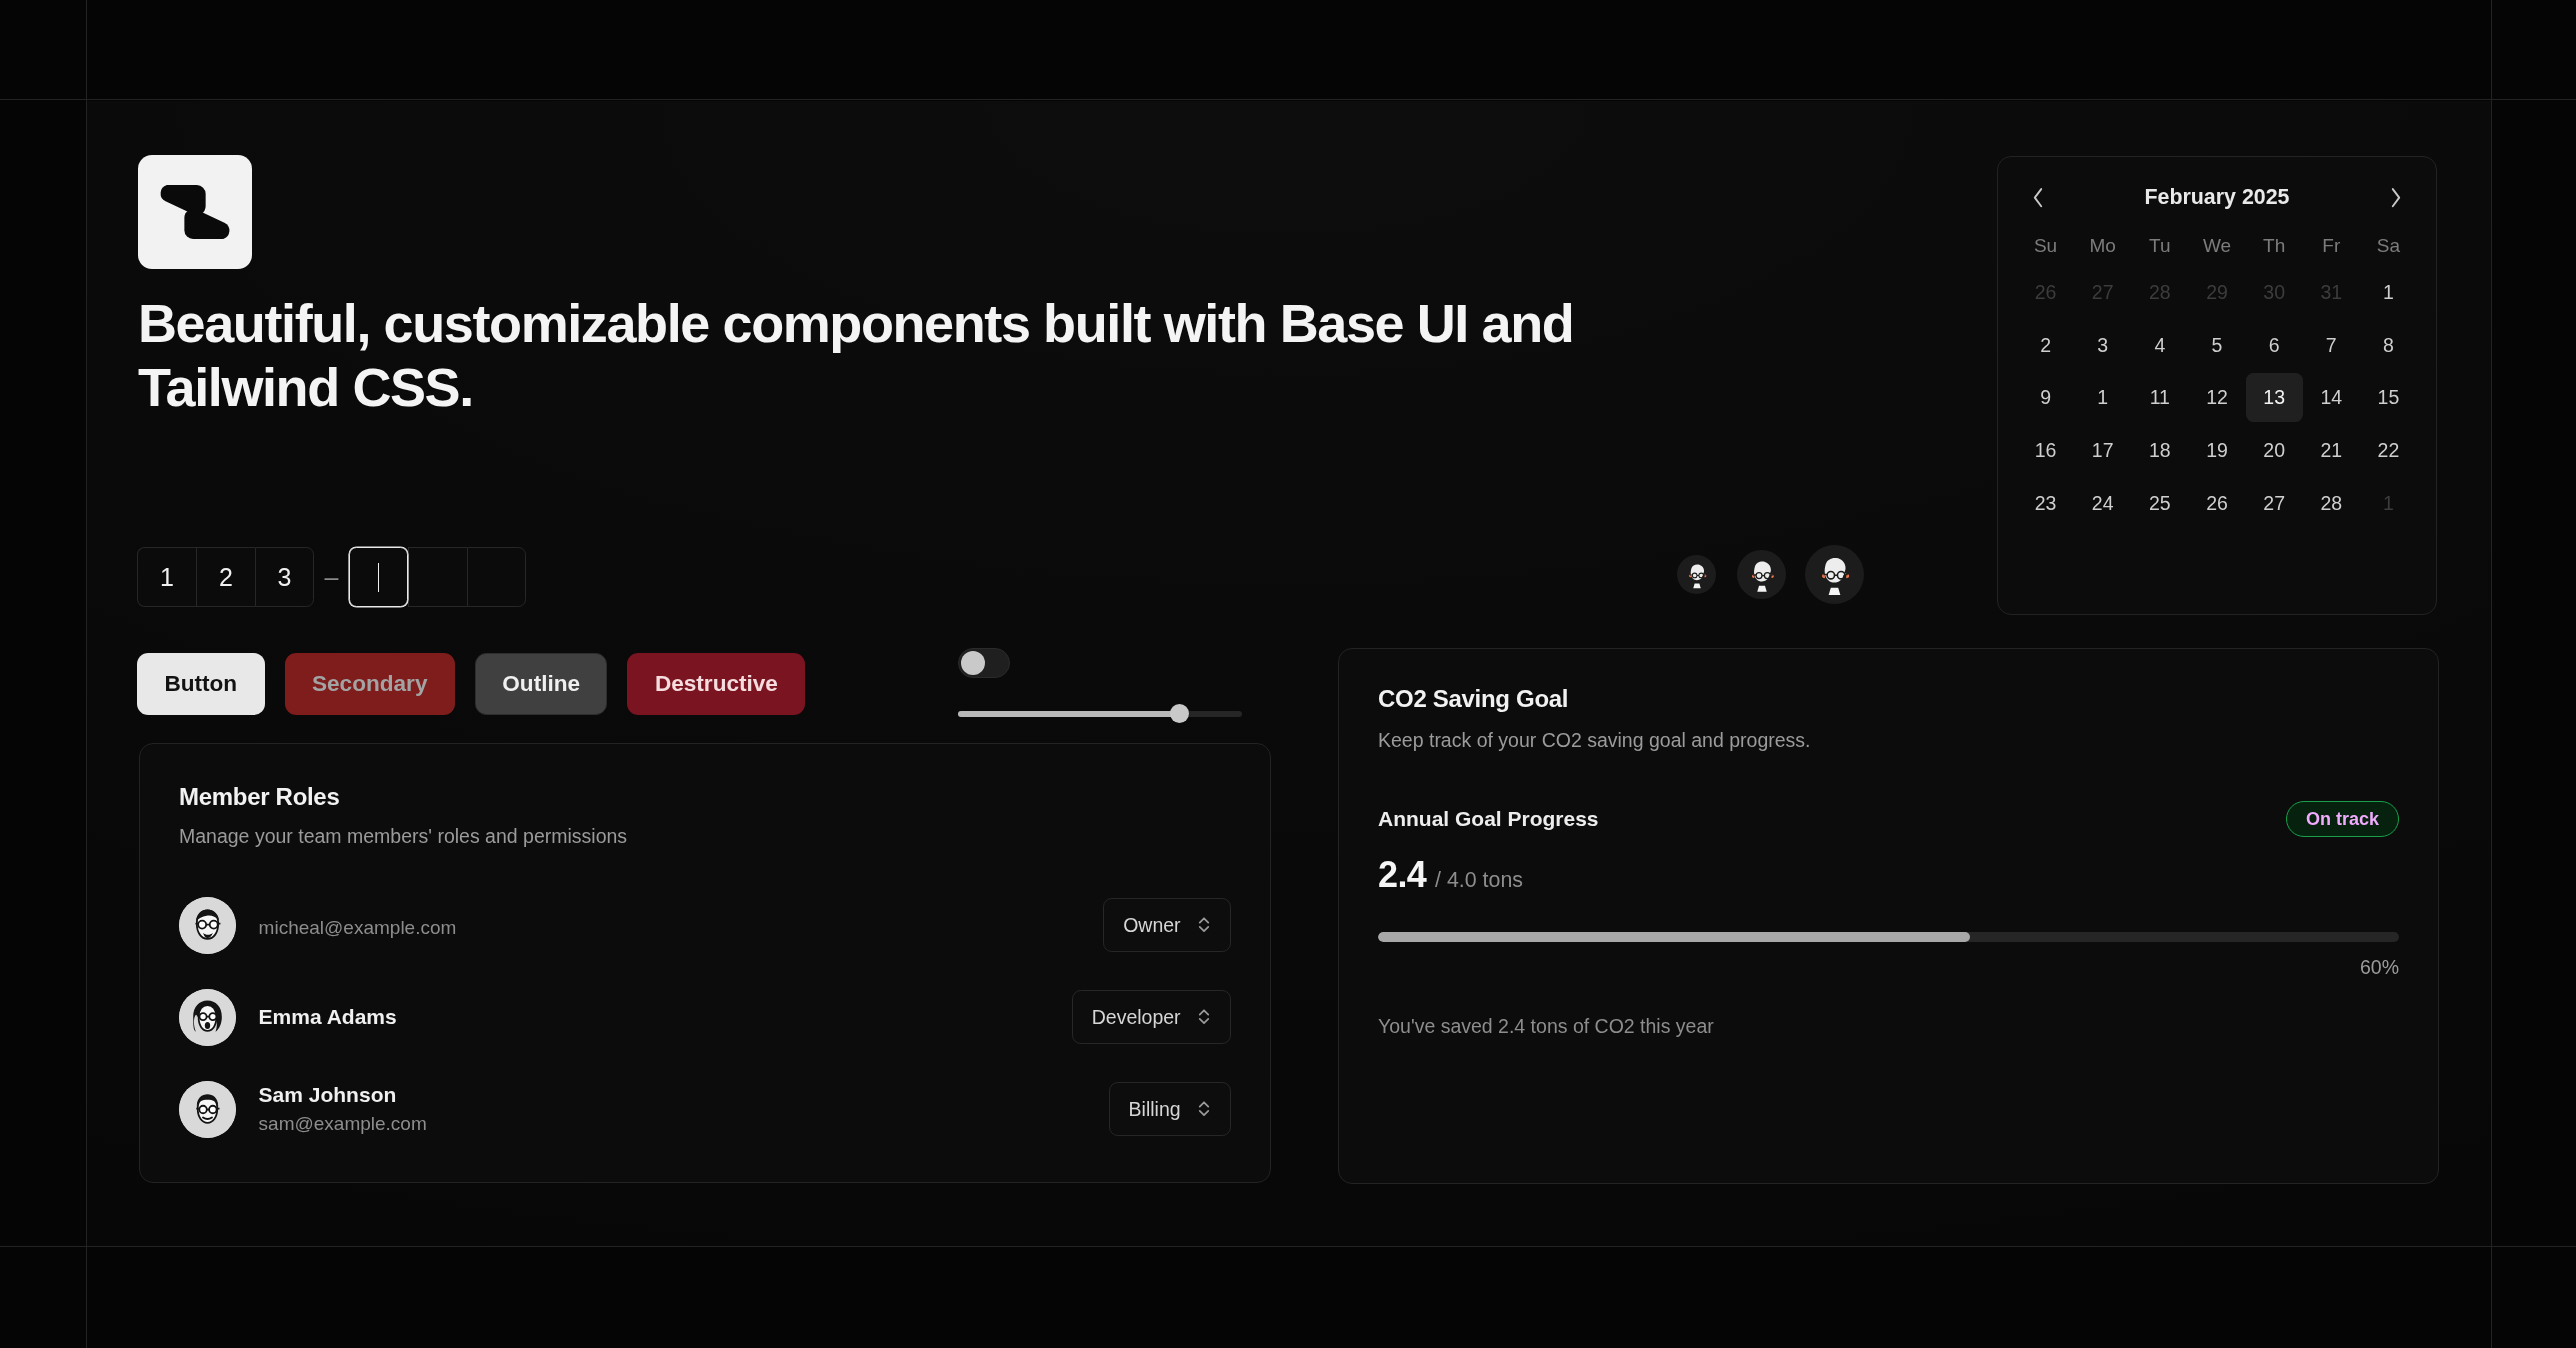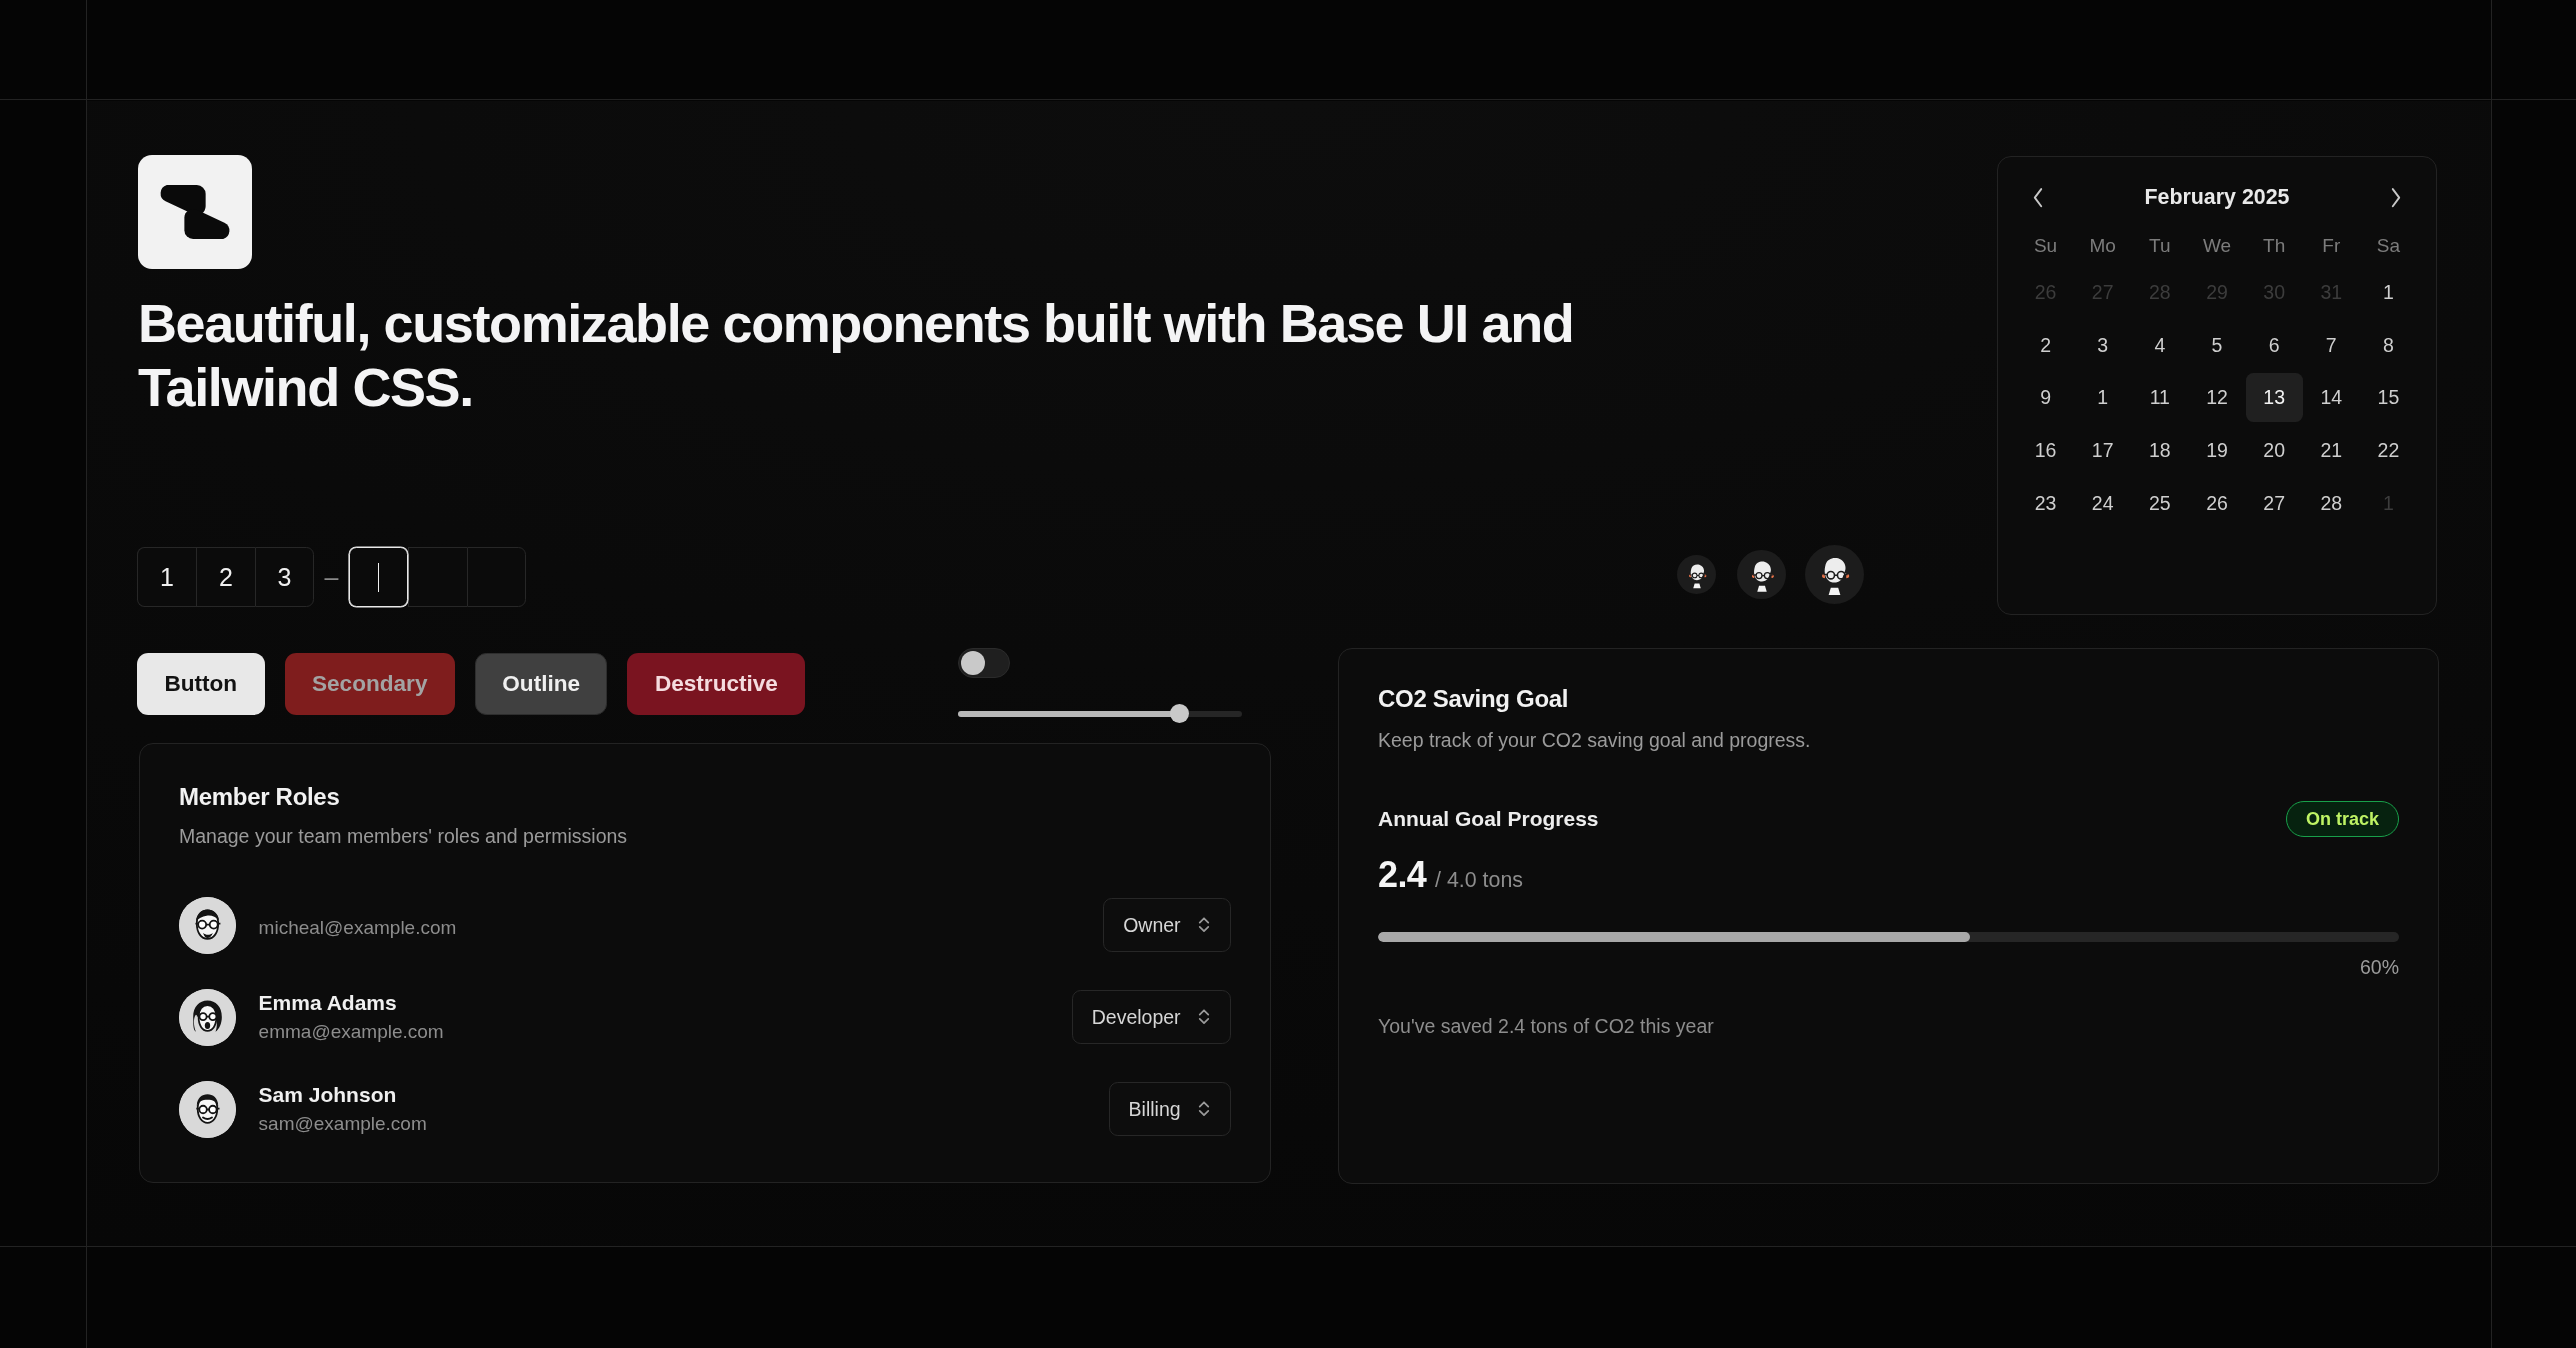--- a/index.html
+++ b/index.html
@@ -331,21 +331,21 @@
     font-size: 21px;
     font-weight: 600;
     color: #ededed;
   }
   #status-badge {
     height: 36px;
     padding: 0 19px;
     border-radius: 19px;
     border: 1.3px solid #18a04a;
     background: #06220f;
-    color: #bef264;
+    color: #f0abfc;
     font-size: 18px;
     font-weight: 600;
     display: flex;
     align-items: center;
   }
   #co2-value {
     margin-top: 16.4px;
     display: flex;
     align-items: baseline;
   }
@@ -576,21 +576,20 @@
             <path fill="#141414" d="M16 34c-1-13 6-21 16-21s17 8 16 21c-1 8-4 12-7 14 3-9 1-17-3-20-5 3-14 4-19 1-3 3-3 12 0 19-3-2-3-7-3-14z"></path>
             <path fill="#f7f7f7" stroke="#141414" stroke-width="2" d="M22 31c0-8 4-13 10-13s10 5 10 13c0 10-4 16-10 16s-10-6-10-16z"></path>
             <circle cx="27" cy="31" r="4" fill="#fff" stroke="#141414" stroke-width="2"></circle>
             <circle cx="38" cy="31" r="4" fill="#fff" stroke="#141414" stroke-width="2"></circle>
             <path d="M31 31h3M23 30h-3M42 30h3" stroke="#141414" stroke-width="2" fill="none"></path>
             <ellipse cx="32" cy="41" rx="3" ry="4" fill="#141414"></ellipse>
           </svg>
         </div>
         <div class="member-info">
           <div class="member-name">Emma Adams</div>
-          <div class="member-email">emma@example.com</div>
         </div>
         <div class="role-select">
           <span class="role-label">Developer</span>
           <svg class="chev-updown" viewBox="0 0 12 20" fill="none" stroke="#9a9a9a" stroke-width="1.6" stroke-linecap="round" stroke-linejoin="round">
             <path d="M2 8l4-4 4 4"></path>
               <path d="M2 12l4 4 4-4"></path>
           </svg>
         </div>
       </div>
 

